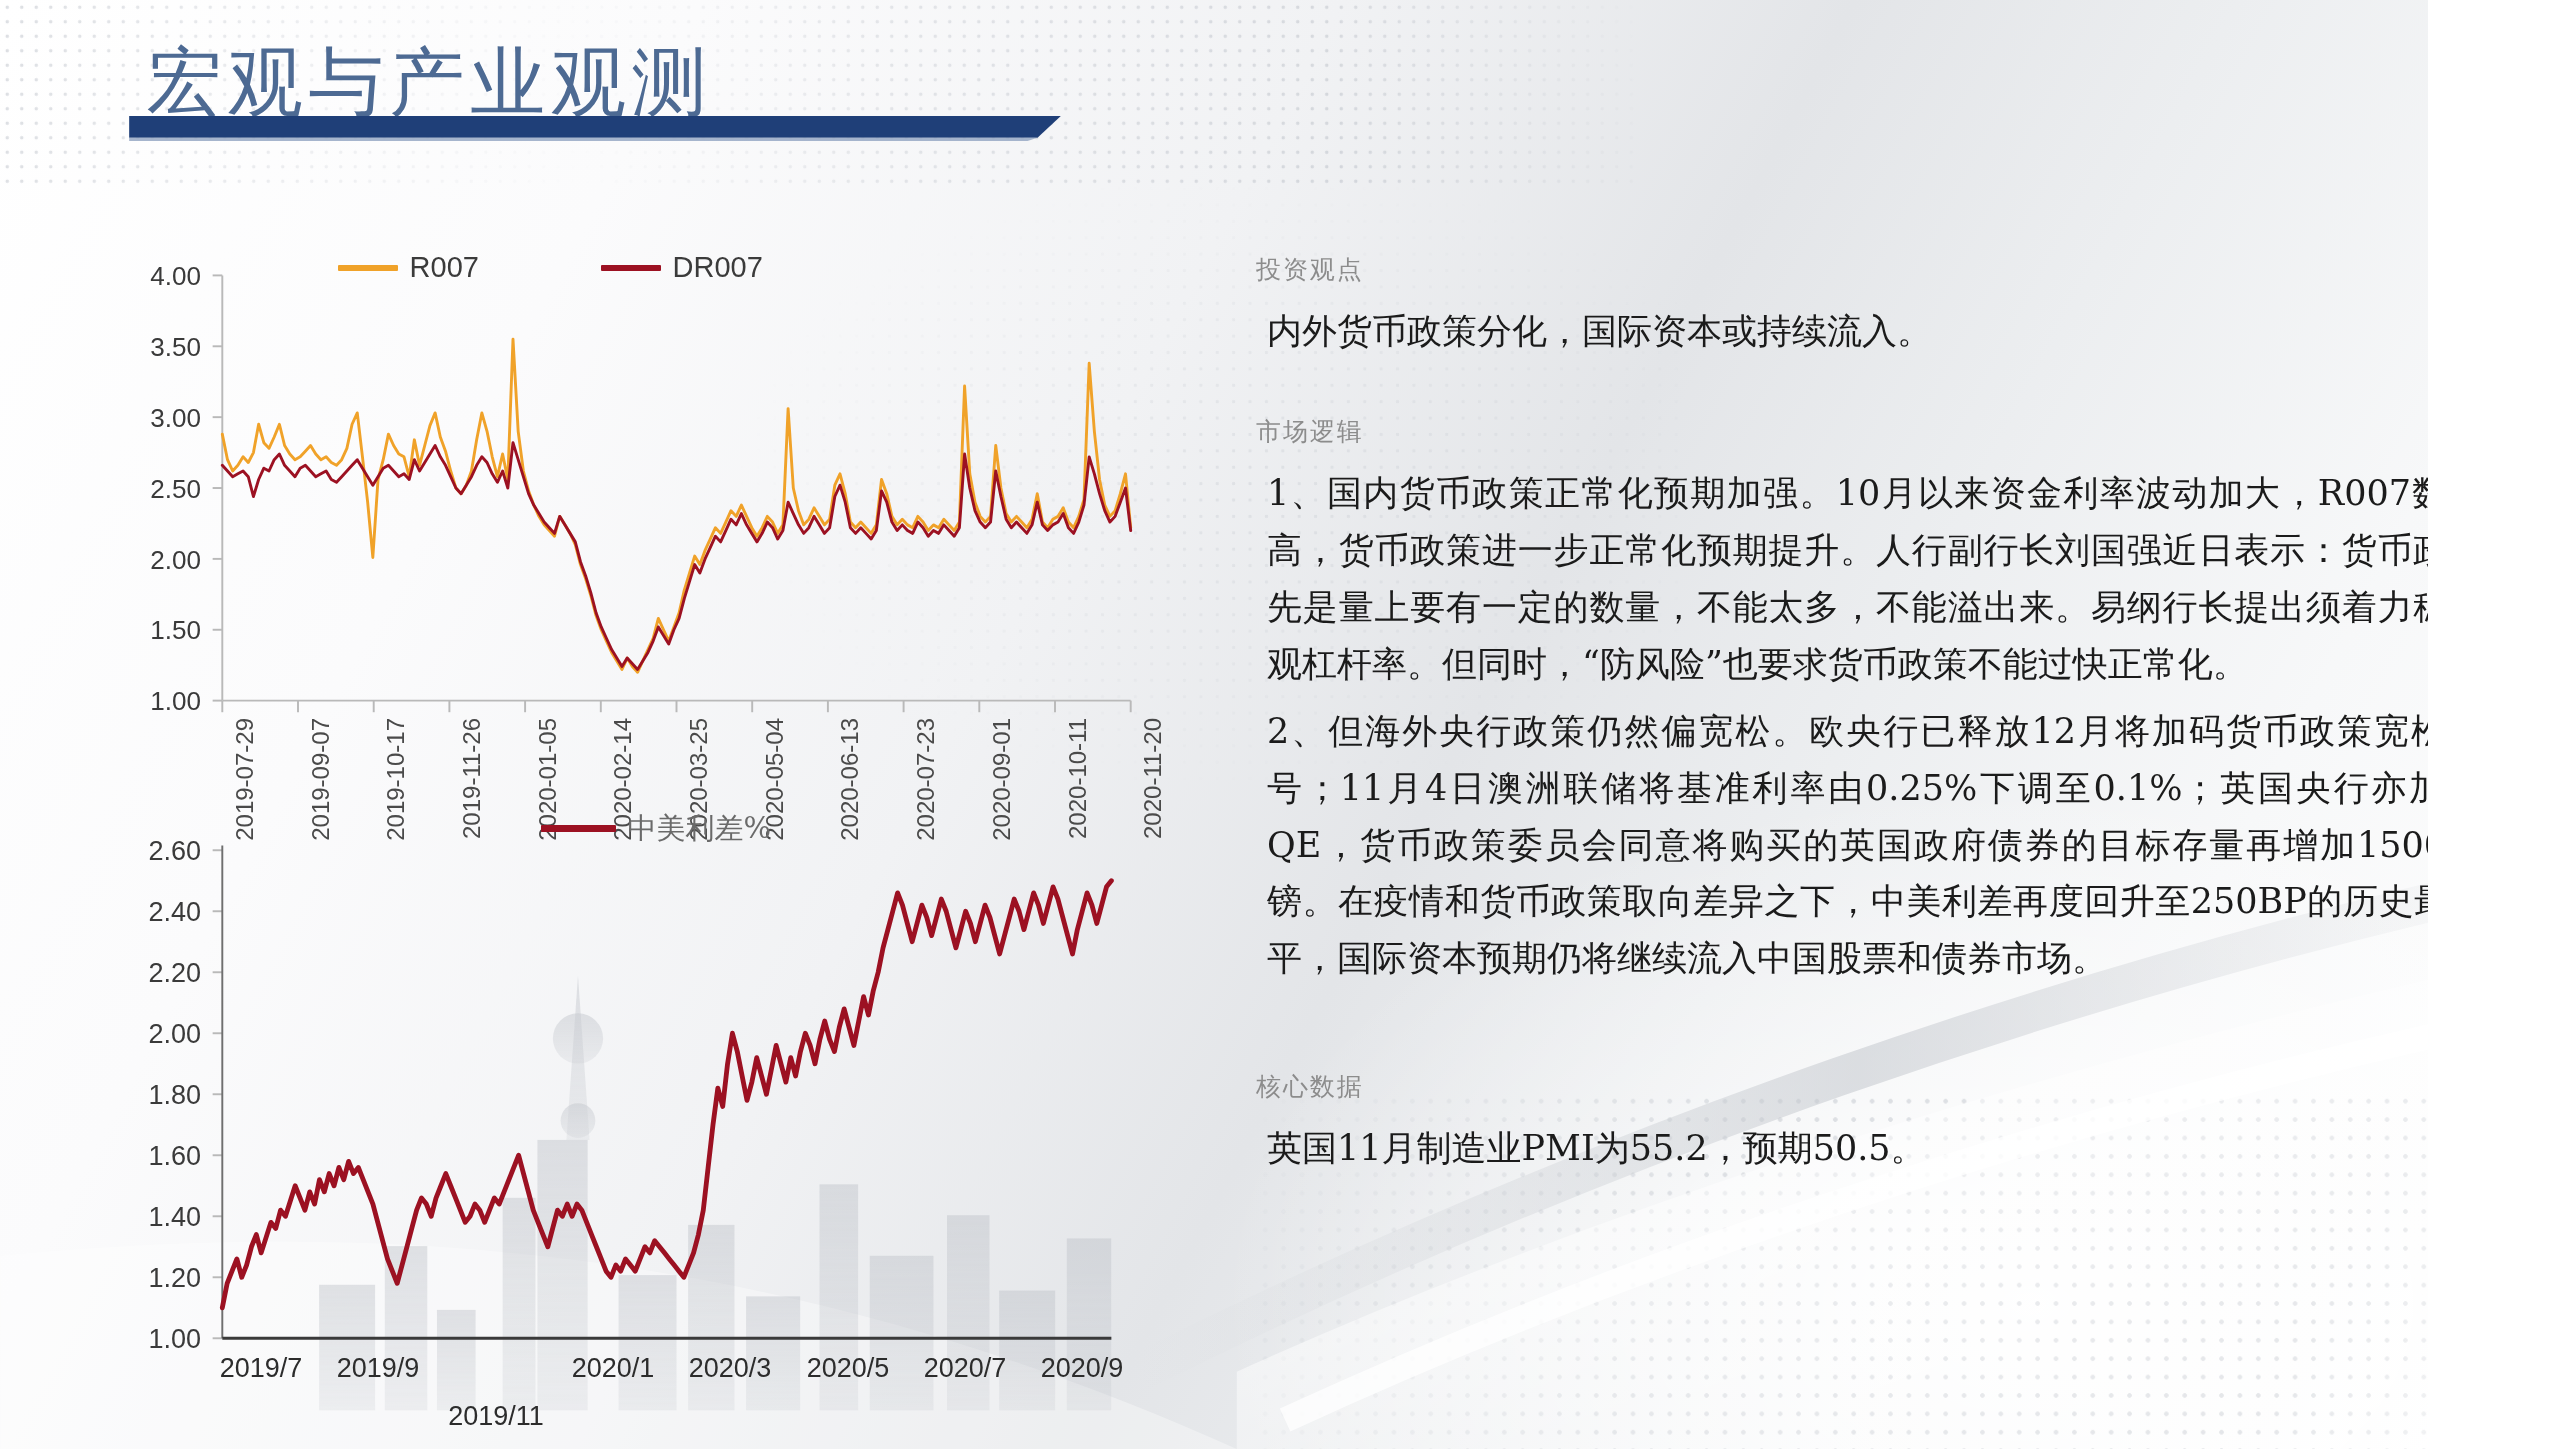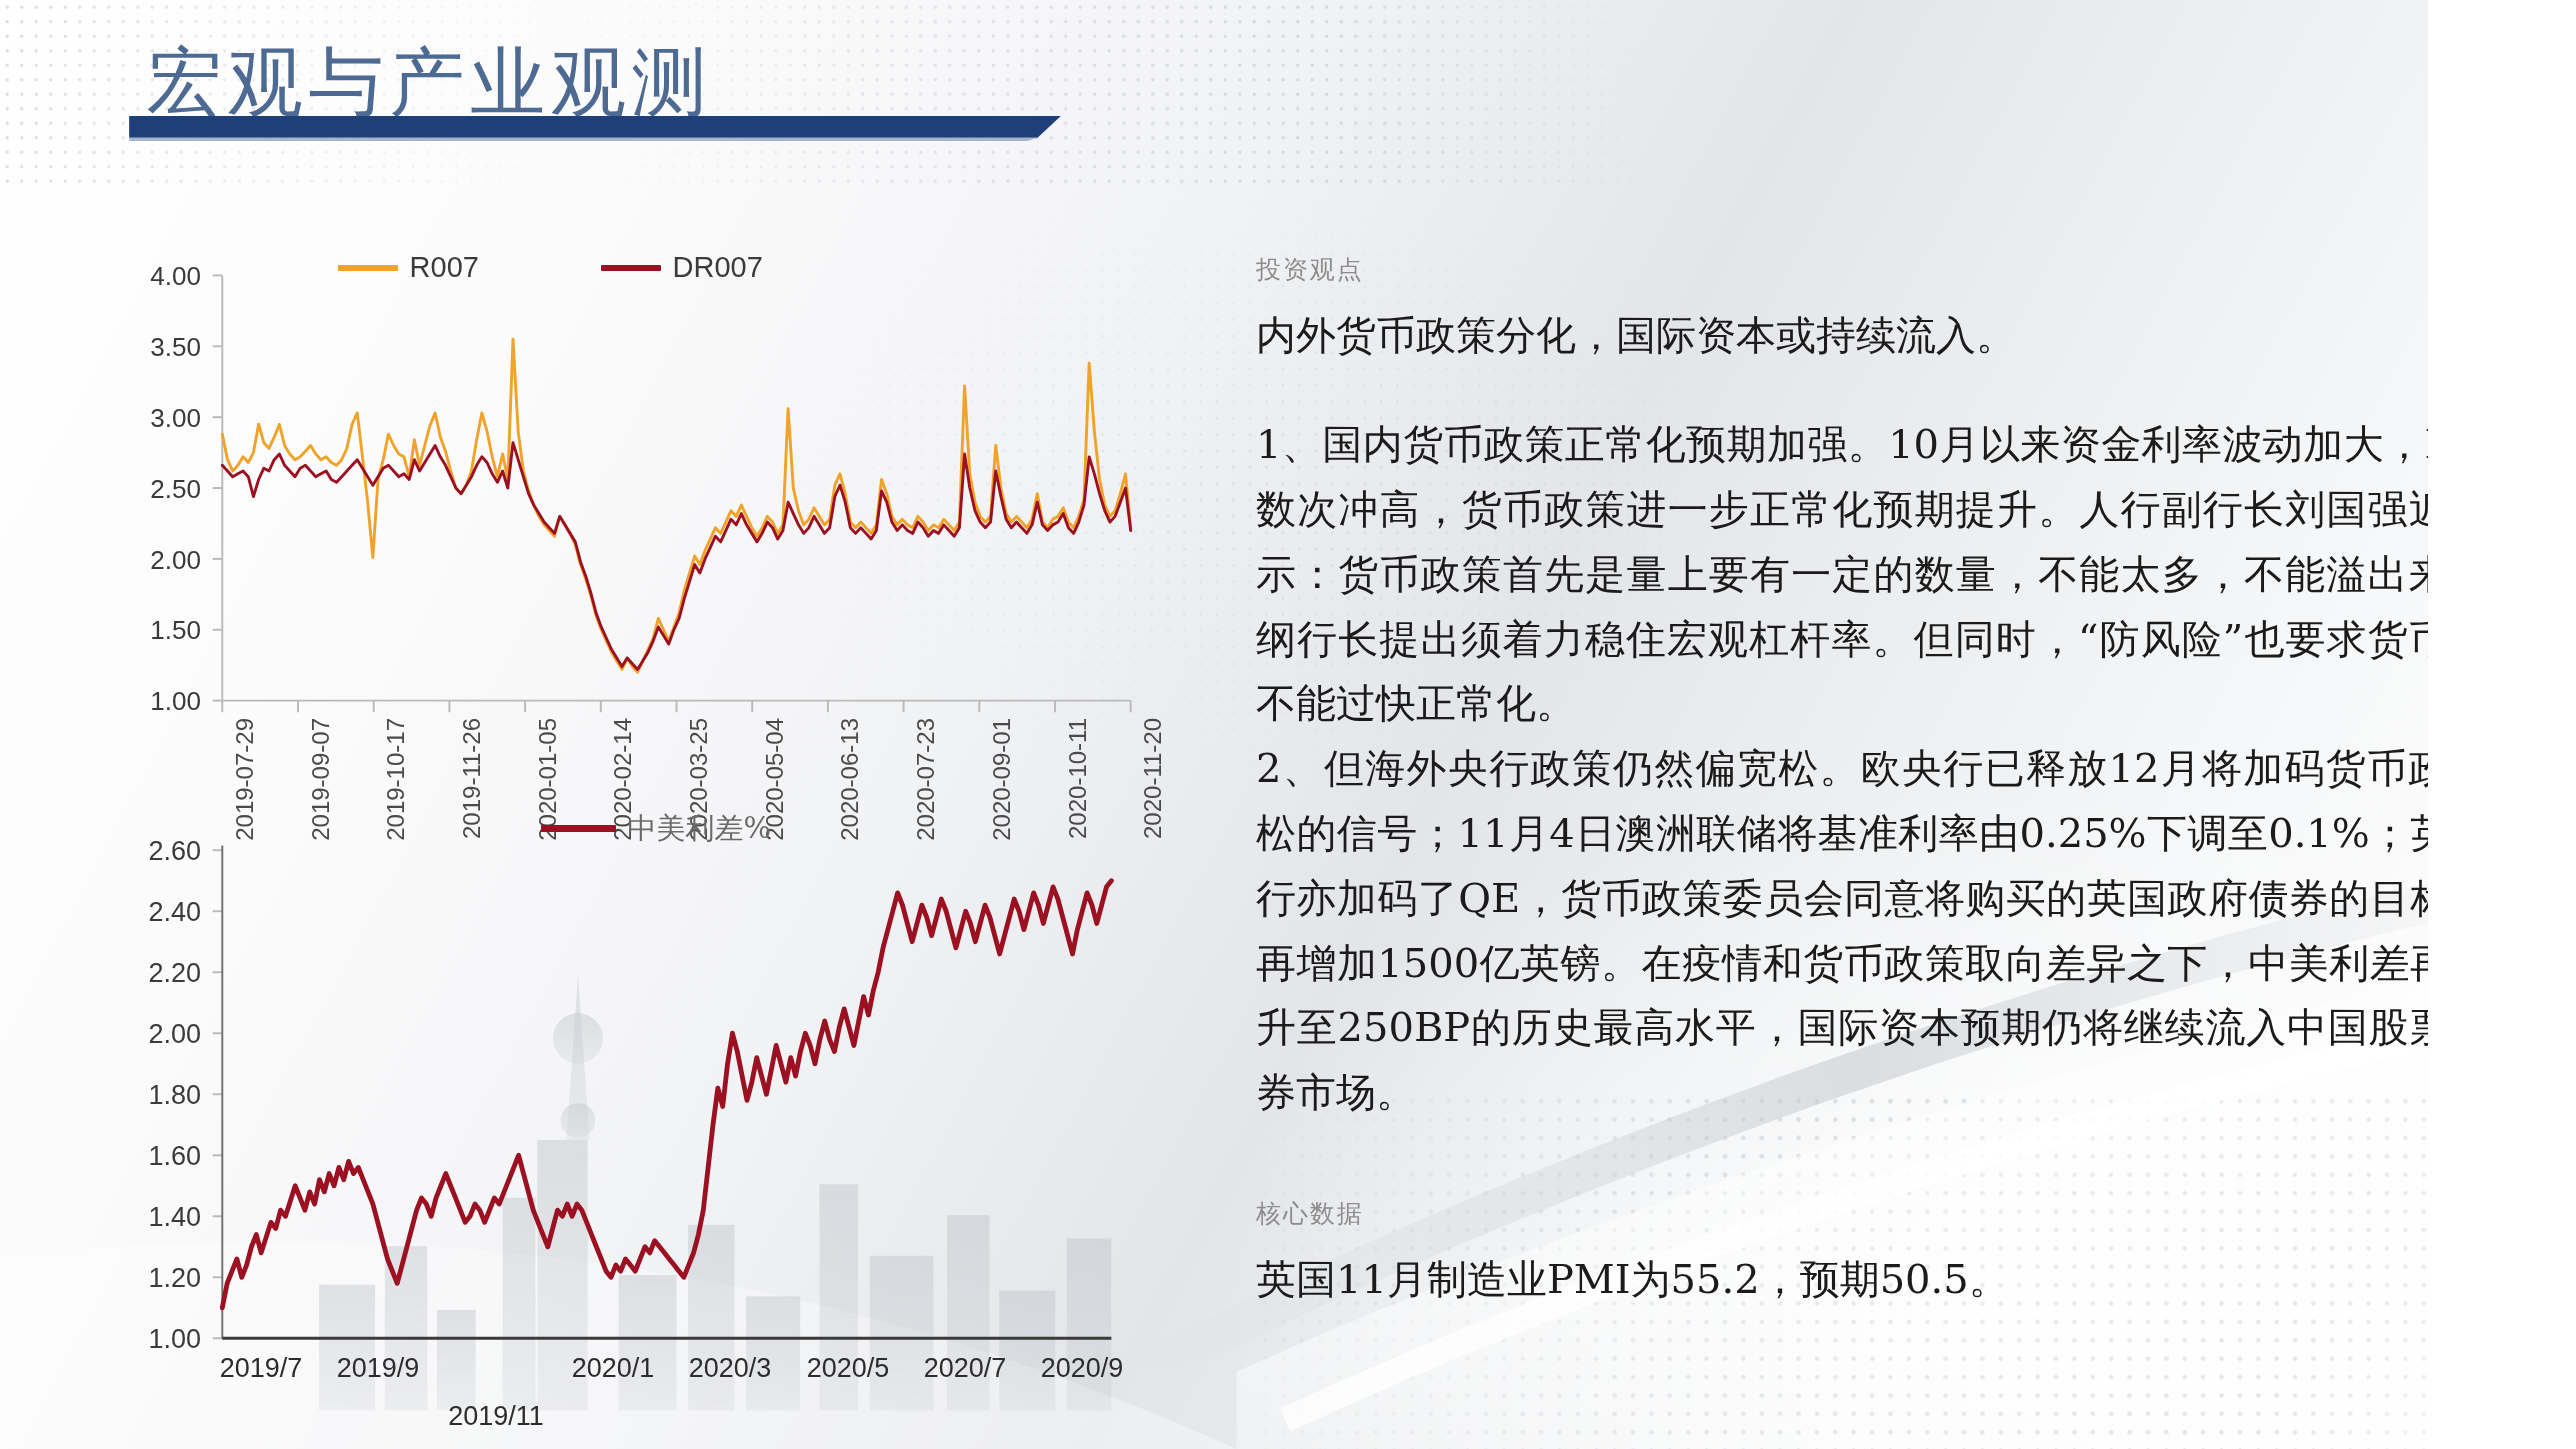--- a/index.html
+++ b/index.html
@@ -72,21 +72,21 @@
   .legend-text{font-family:"Liberation Sans",sans-serif;font-size:29px;color:#3b3b3b;white-space:nowrap;}
   .legend-text-cn{font-family:"DejaVu Serif",serif;font-size:29px;color:#6a6a6a;white-space:nowrap;}
   
   .right-col{position:absolute;left:1256px;top:253px;width:1275px;}
   .sec-head{
     font-family:"DejaVu Serif",serif;
     font-size:25px;color:#8c8c8c;letter-spacing:1.9px;margin:0 0 17.4px 0;
   }
   .body-p{
     font-family:"DejaVu Serif",serif;
-    font-size:40px;line-height:1.62;color:#1b1b1b;margin:0;
+    font-size:35px;line-height:1.62;color:#1b1b1b;margin:11px;
     text-align:justify;
   }
   .gap-md{height:44px;}
   .gap-lg{height:72px;}
   svg{display:block;}
 </style>
 </head>
 <body>
 
 <div class="slide">
@@ -264,20 +264,21 @@
       </div>
   </div>
 
   <div class="right-col">
 
     <div class="sec-head">投资观点</div>
     <p class="body-p">内外货币政策分化，国际资本或持续流入。</p>
 
     <div class="gap-md"></div>
 
+    <div class="sec-head">市场逻辑</div>
     <p class="body-p">1、国内货币政策正常化预期加强。10月以来资金利率波动加大，R007数次冲高，货币政策进一步正常化预期提升。人行副行长刘国强近日表示：货币政策首先是量上要有一定的数量，不能太多，不能溢出来。易纲行长提出须着力稳住宏观杠杆率。但同时，“防风险”也要求货币政策不能过快正常化。</p>
     <p class="body-p">2、但海外央行政策仍然偏宽松。欧央行已释放12月将加码货币政策宽松的信号；11月4日澳洲联储将基准利率由0.25%下调至0.1%；英国央行亦加码了QE，货币政策委员会同意将购买的英国政府债券的目标存量再增加1500亿英镑。在疫情和货币政策取向差异之下，中美利差再度回升至250BP的历史最高水平，国际资本预期仍将继续流入中国股票和债券市场。</p>
 
     <div class="gap-lg"></div>
 
     <div class="sec-head">核心数据</div>
     <p class="body-p">英国11月制造业PMI为55.2，预期50.5。</p>
 
   </div>
 </div>

